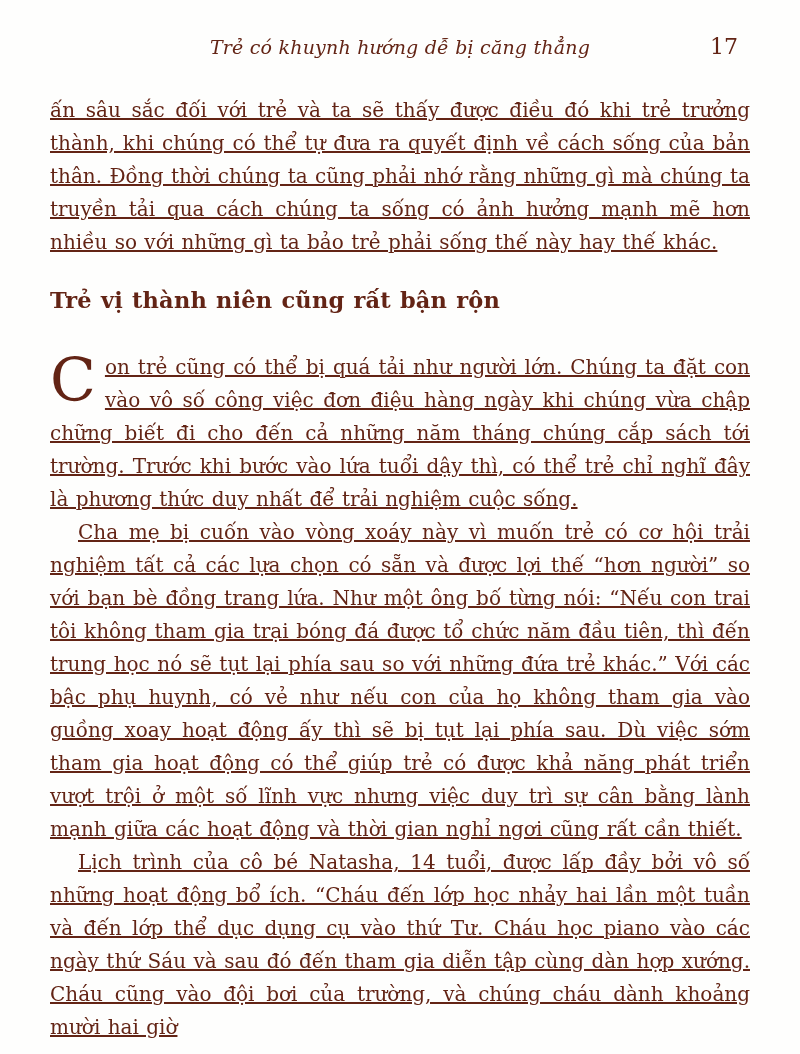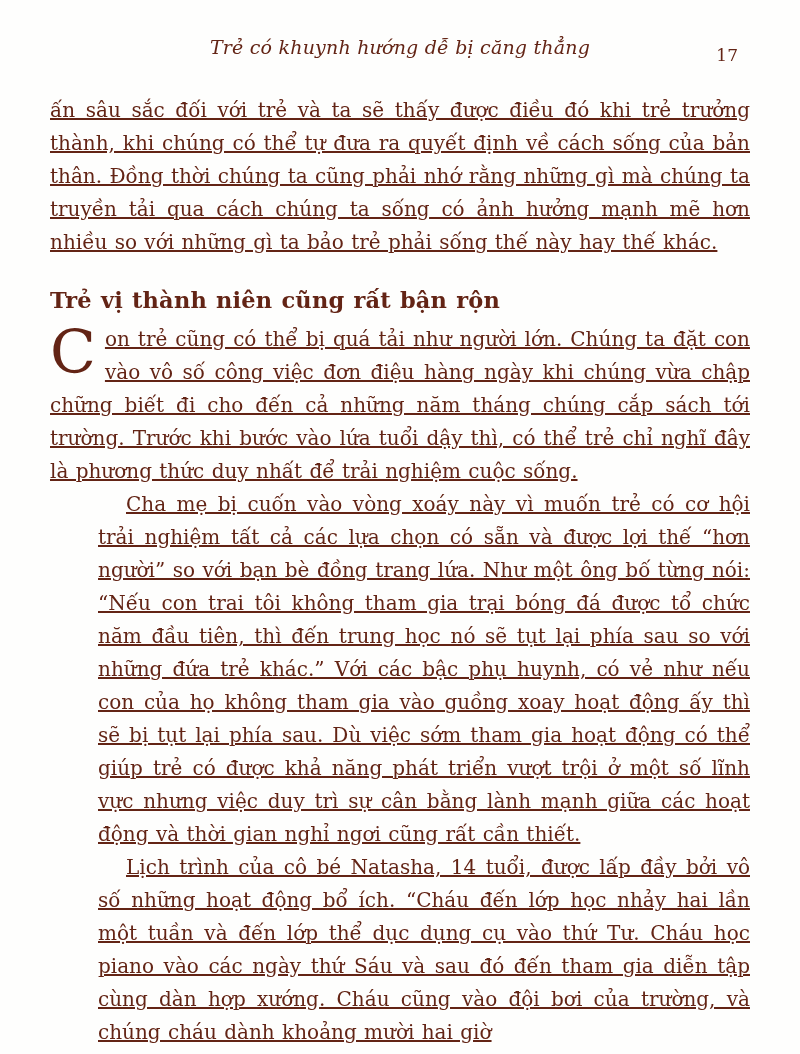--- a/index.html
+++ b/index.html
@@ -28,43 +28,42 @@
     display: block;
     text-align: center;
     font-style: italic;
     font-size: 19px;
     line-height: 34px;
     letter-spacing: 0.2px;
   }
   .page-number {
     position: absolute;
     right: 12px;
-    top: 8px;
-    font-size: 17px;
+    top: 0;
+    font-size: 22px;
     line-height: 34px;
     font-style: normal;
   }
   .body-text {
     font-size: 20px;
     line-height: 33px;
     text-align: justify;
     word-spacing: 1px;
   }
   .body-text p {
     margin: 0;
     text-decoration: underline;
   }
   p.indented {
     text-indent: 28px;
-    margin-left: 48px;
   }
   .section-heading {
     font-size: 22.5px;
     font-weight: bold;
-    margin: 26px 0 8px 0;
+    margin: 26px 0 36px 0;
     line-height: 30px;
     letter-spacing: 0.2px;
   }
   .dropcap {
     float: left;
     font-size: 60px;
     line-height: 50px;
     padding: 4px 9px 0 0;
     font-weight: normal;
   }

